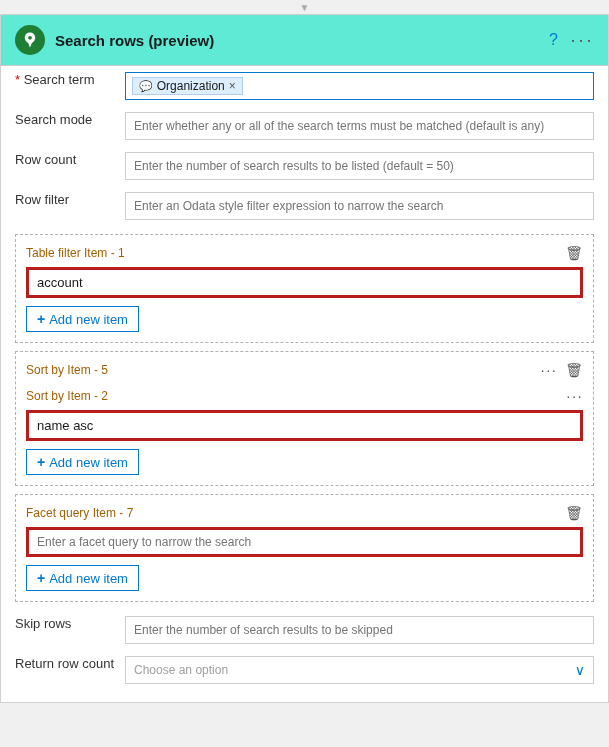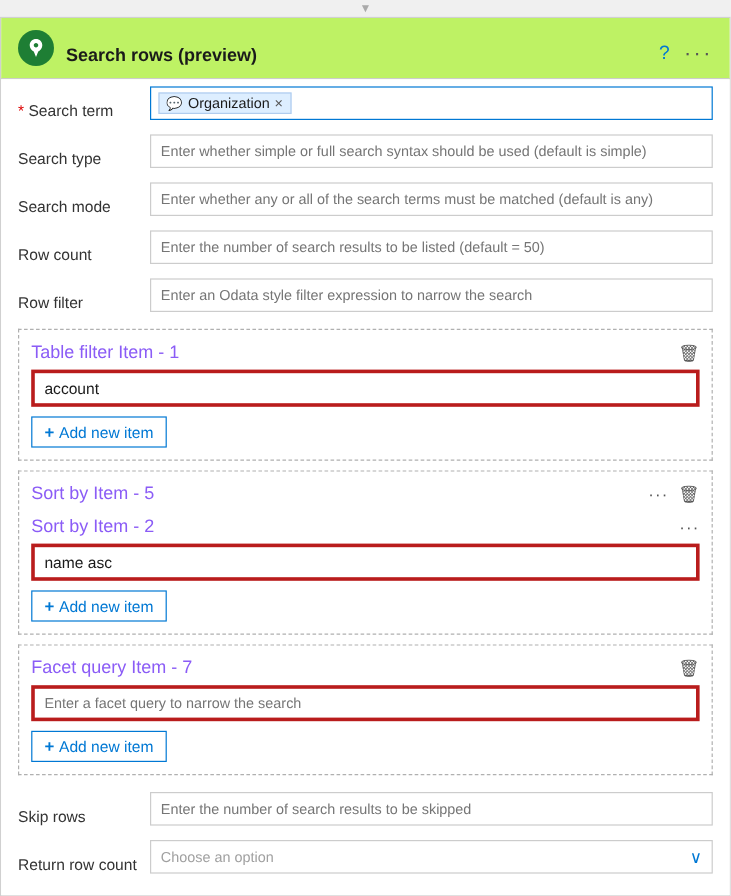--- a/index.html
+++ b/index.html
@@ -14,23 +14,23 @@
     .panel {
       width: 609px;
       background: #fff;
       border: 1px solid #d0d0d0;
       display: flex;
       flex-direction: column;
     }
 
     
     .header {
-      background: #bef264;
-      display: flex;
-      align-items: flex-end;
+      background: #5eead4;
+      display: flex;
+      align-items: center;
       padding: 10px 14px;
       border-bottom: 1px solid #ccc;
       gap: 10px;
     }
     .header-logo {
       width: 30px;
       height: 30px;
       background: #1e7e34;
       border-radius: 50%;
       display: flex;
@@ -82,21 +82,21 @@
     }
 
     
     .form-body {
       padding: 0 14px 12px 14px;
       background: #fff;
     }
 
     .form-row {
       display: flex;
-      align-items: flex-end;
+      align-items: flex-start;
       padding: 6px 0;
       min-height: 36px;
     }
     .form-label {
       width: 110px;
       min-width: 110px;
       font-size: 13px;
       color: #333;
       padding-right: 8px;
     }
@@ -150,22 +150,22 @@
       background: #fff;
       position: relative;
     }
     .section-box-header {
       display: flex;
       align-items: center;
       justify-content: space-between;
       margin-bottom: 6px;
     }
     .section-box-title {
-      font-size: 15px;
-      color: #8b5cf6;
+      font-size: 12px;
+      color: #a16207;
     }
     .section-box-actions {
       display: flex;
       align-items: center;
       gap: 8px;
     }
     .dots-icon {
       color: #555;
       font-size: 14px;
       cursor: pointer;
@@ -255,24 +255,20 @@
       </div>
       <div class="token-field">
         <div class="token">
           <span class="token-icon">💬</span>
           <span>Organization</span>
           <span class="token-close">×</span>
         </div>
       </div>
     </div>
 
-    <div class="form-row">
-      <div class="form-label">Search type</div>
-      <input class="form-input" placeholder="Enter whether simple or full search syntax should be used (default is simple)" style="">
-    </div>
 
     <div class="form-row">
       <div class="form-label">Search mode</div>
       <input class="form-input" placeholder="Enter whether any or all of the search terms must be matched (default is any)" style="">
     </div>
 
     <div class="form-row">
       <div class="form-label">Row count</div>
       <input class="form-input" placeholder="Enter the number of search results to be listed (default = 50)" style="">
     </div>

